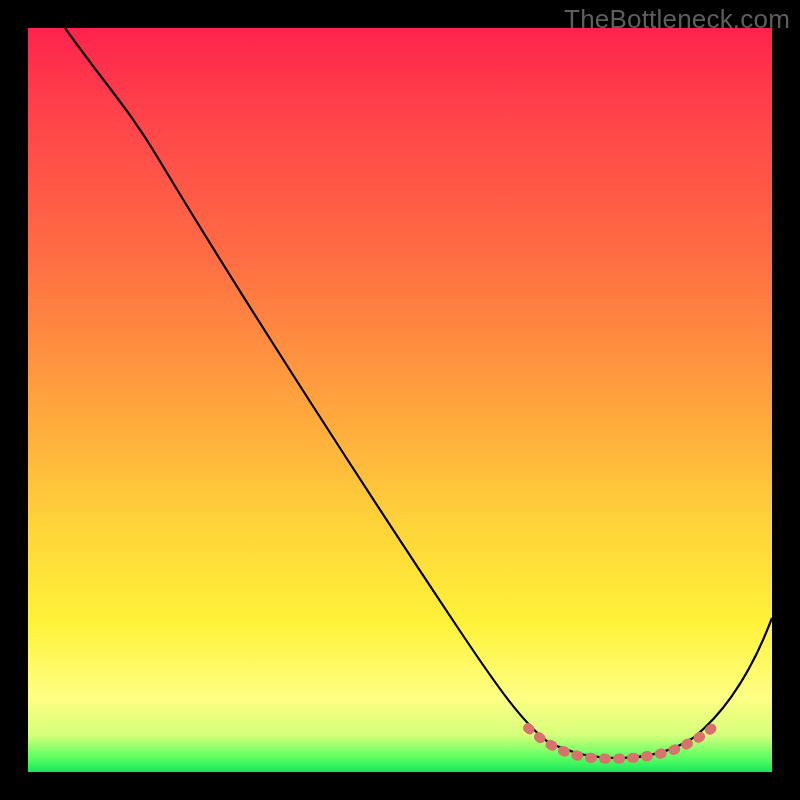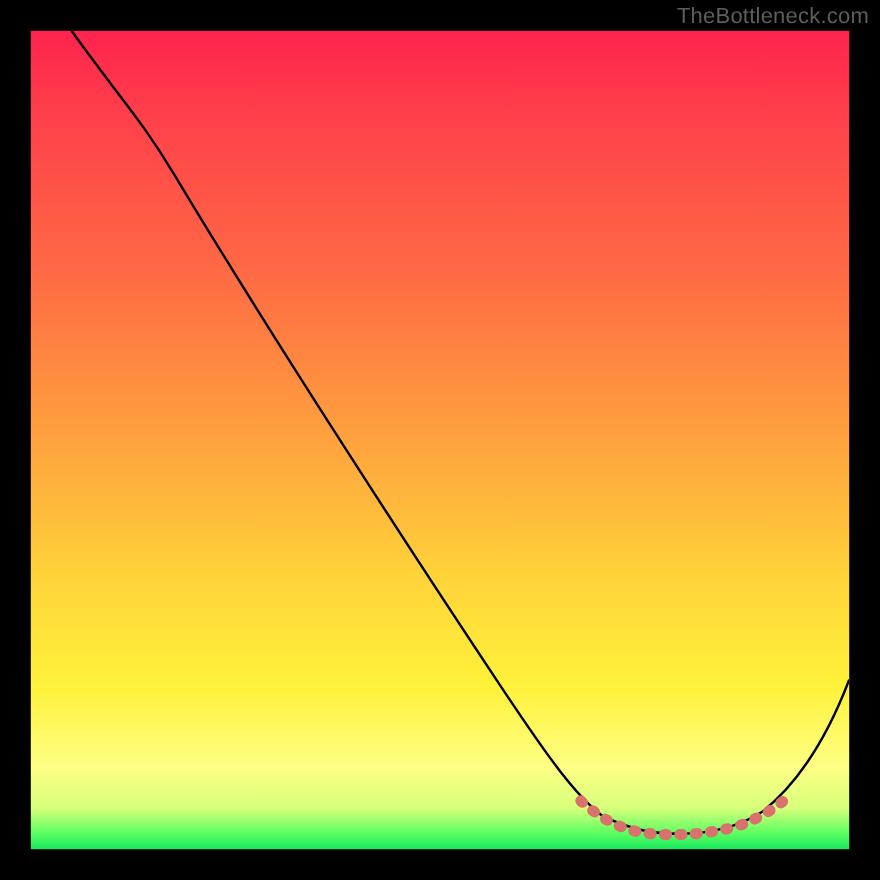--- a/index.html
+++ b/index.html
@@ -14,21 +14,21 @@
   .stage {
     position: relative;
     width: 800px;
     height: 800px;
   }
   .watermark {
     position: absolute;
     top: 4px;
     right: 10px;
     color: #5e5e5e;
-    font-size: 20px;
+    font-size: 26px;
     font-weight: 500;
     letter-spacing: 0.2px;
     user-select: none;
   }
   .plot-area {
     position: absolute;
     left: 28px;
     top: 28px;
     width: 744px;
     height: 744px;

